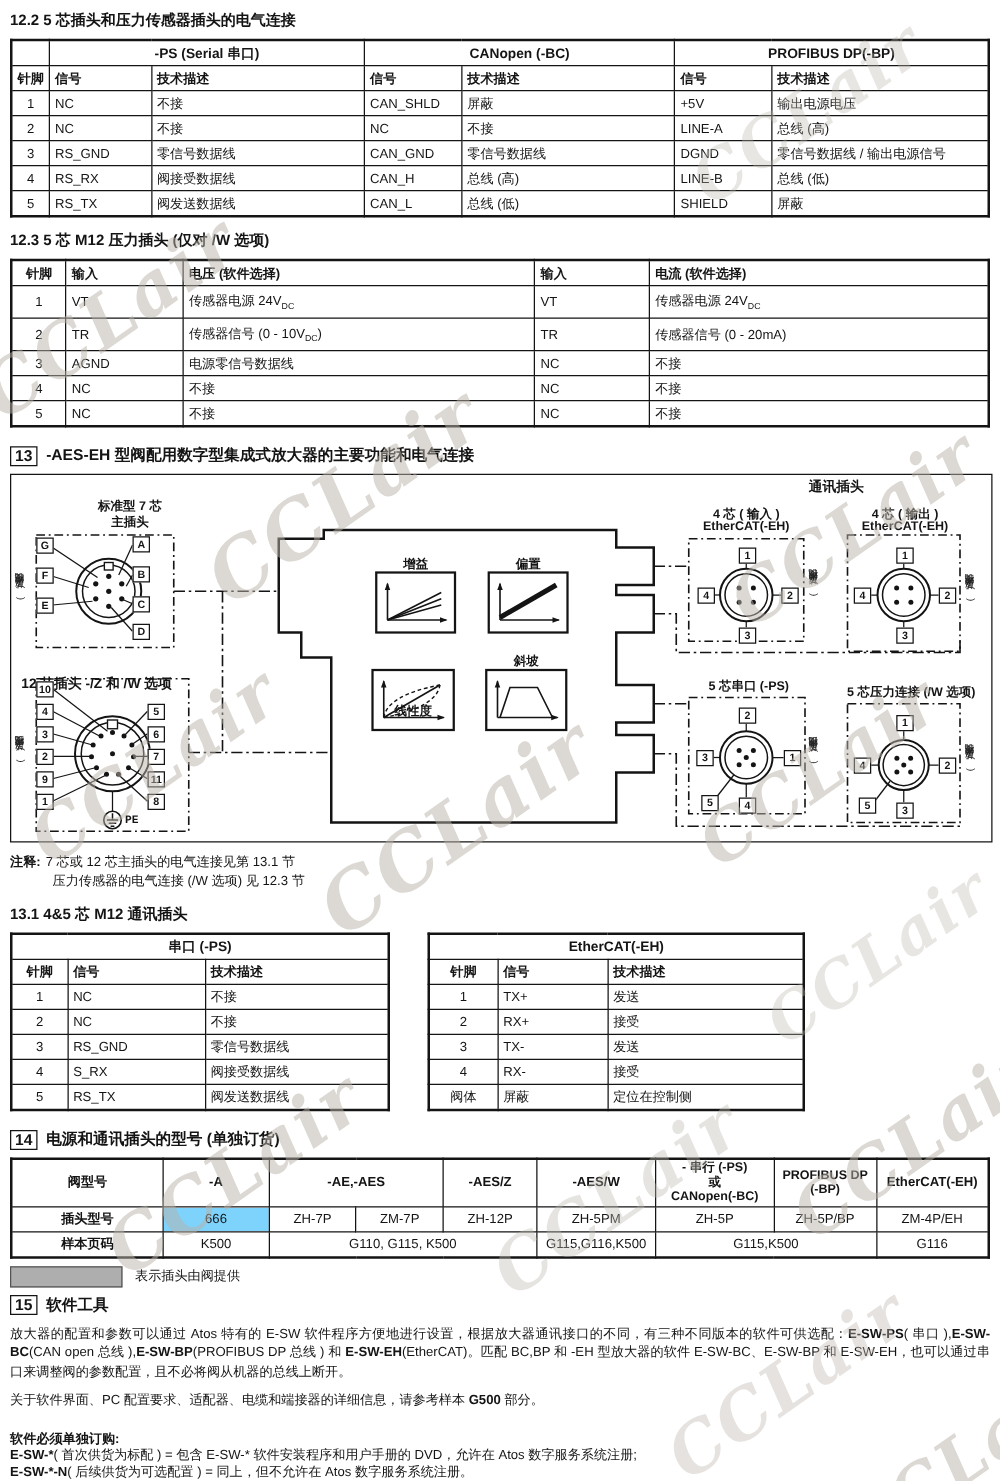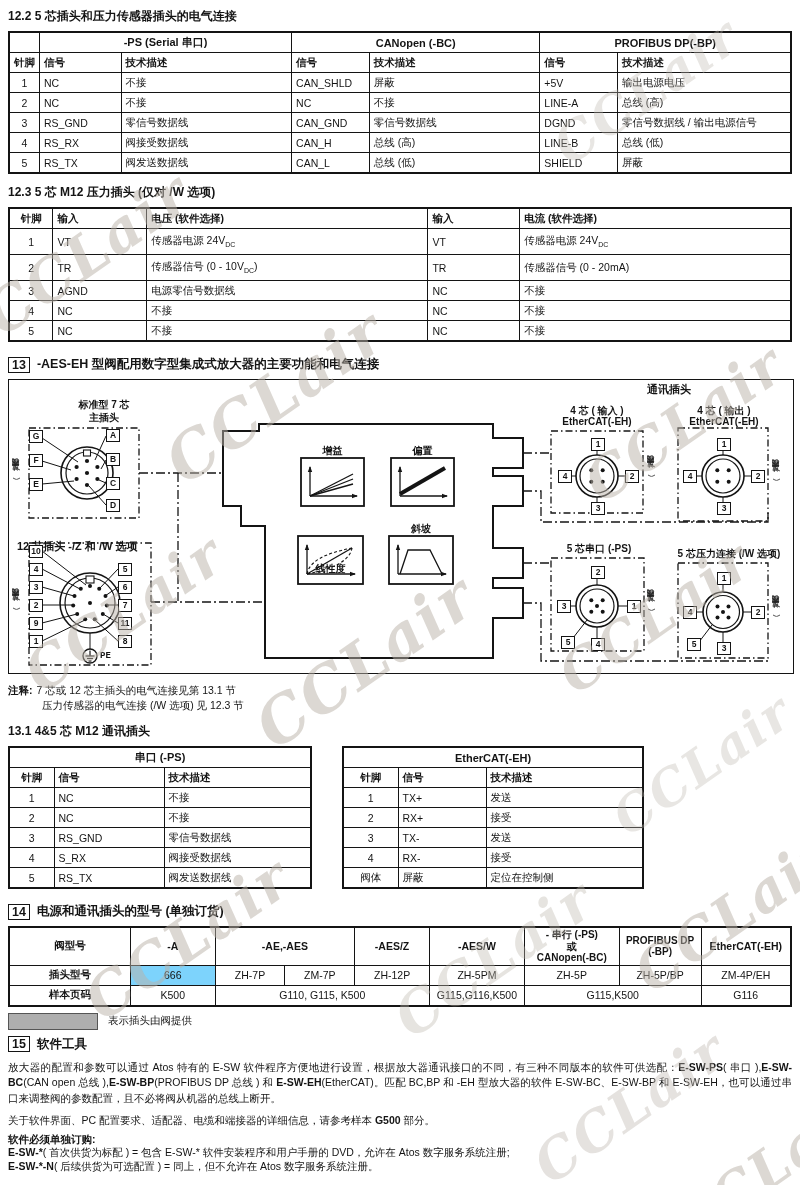--- a/index.html
+++ b/index.html
@@ -25,21 +25,21 @@
   
   .legend{display:flex;align-items:center;gap:10px;margin:6px 0 2px 0;font-size:10.5px;}
   .swatch{width:88px;height:15px;background:#aeaeae;border:1.2px solid #555;}
   
   .note{font-size:10.5px;line-height:15px;margin-top:9px;}
   .note b{margin-right:4px;}
   .note .ind{padding-left:34px;}
   
   .para{font-size:10.5px;line-height:15.5px;margin:7px 0 0 0;text-align:justify;}
   .pline{font-size:10.5px;line-height:13.5px;}
-  .grp{margin-top:4px;}
+  .grp{margin-top:16px;}
   
   #diag{position:relative;width:784px;height:293px;border:1.6px solid #141414;margin-top:4px;}
   #diag .lab{position:absolute;font-size:10px;font-weight:bold;text-align:center;}
   #diag .lab2{position:absolute;font-size:11px;font-weight:bold;}
   #diag .pin{position:absolute;min-width:10px;height:11px;line-height:11px;padding:0 1px;
              border:1.2px solid #141414;background:#fff;font-size:8.5px;font-weight:bold;
              text-align:center;z-index:3;}
   #diag .vview{position:absolute;font-size:7.5px;letter-spacing:1px;writing-mode:vertical-rl;
                transform:rotate(180deg);text-align:center;color:#222;}
   #diag svg{position:absolute;left:0;top:0;z-index:1;}

